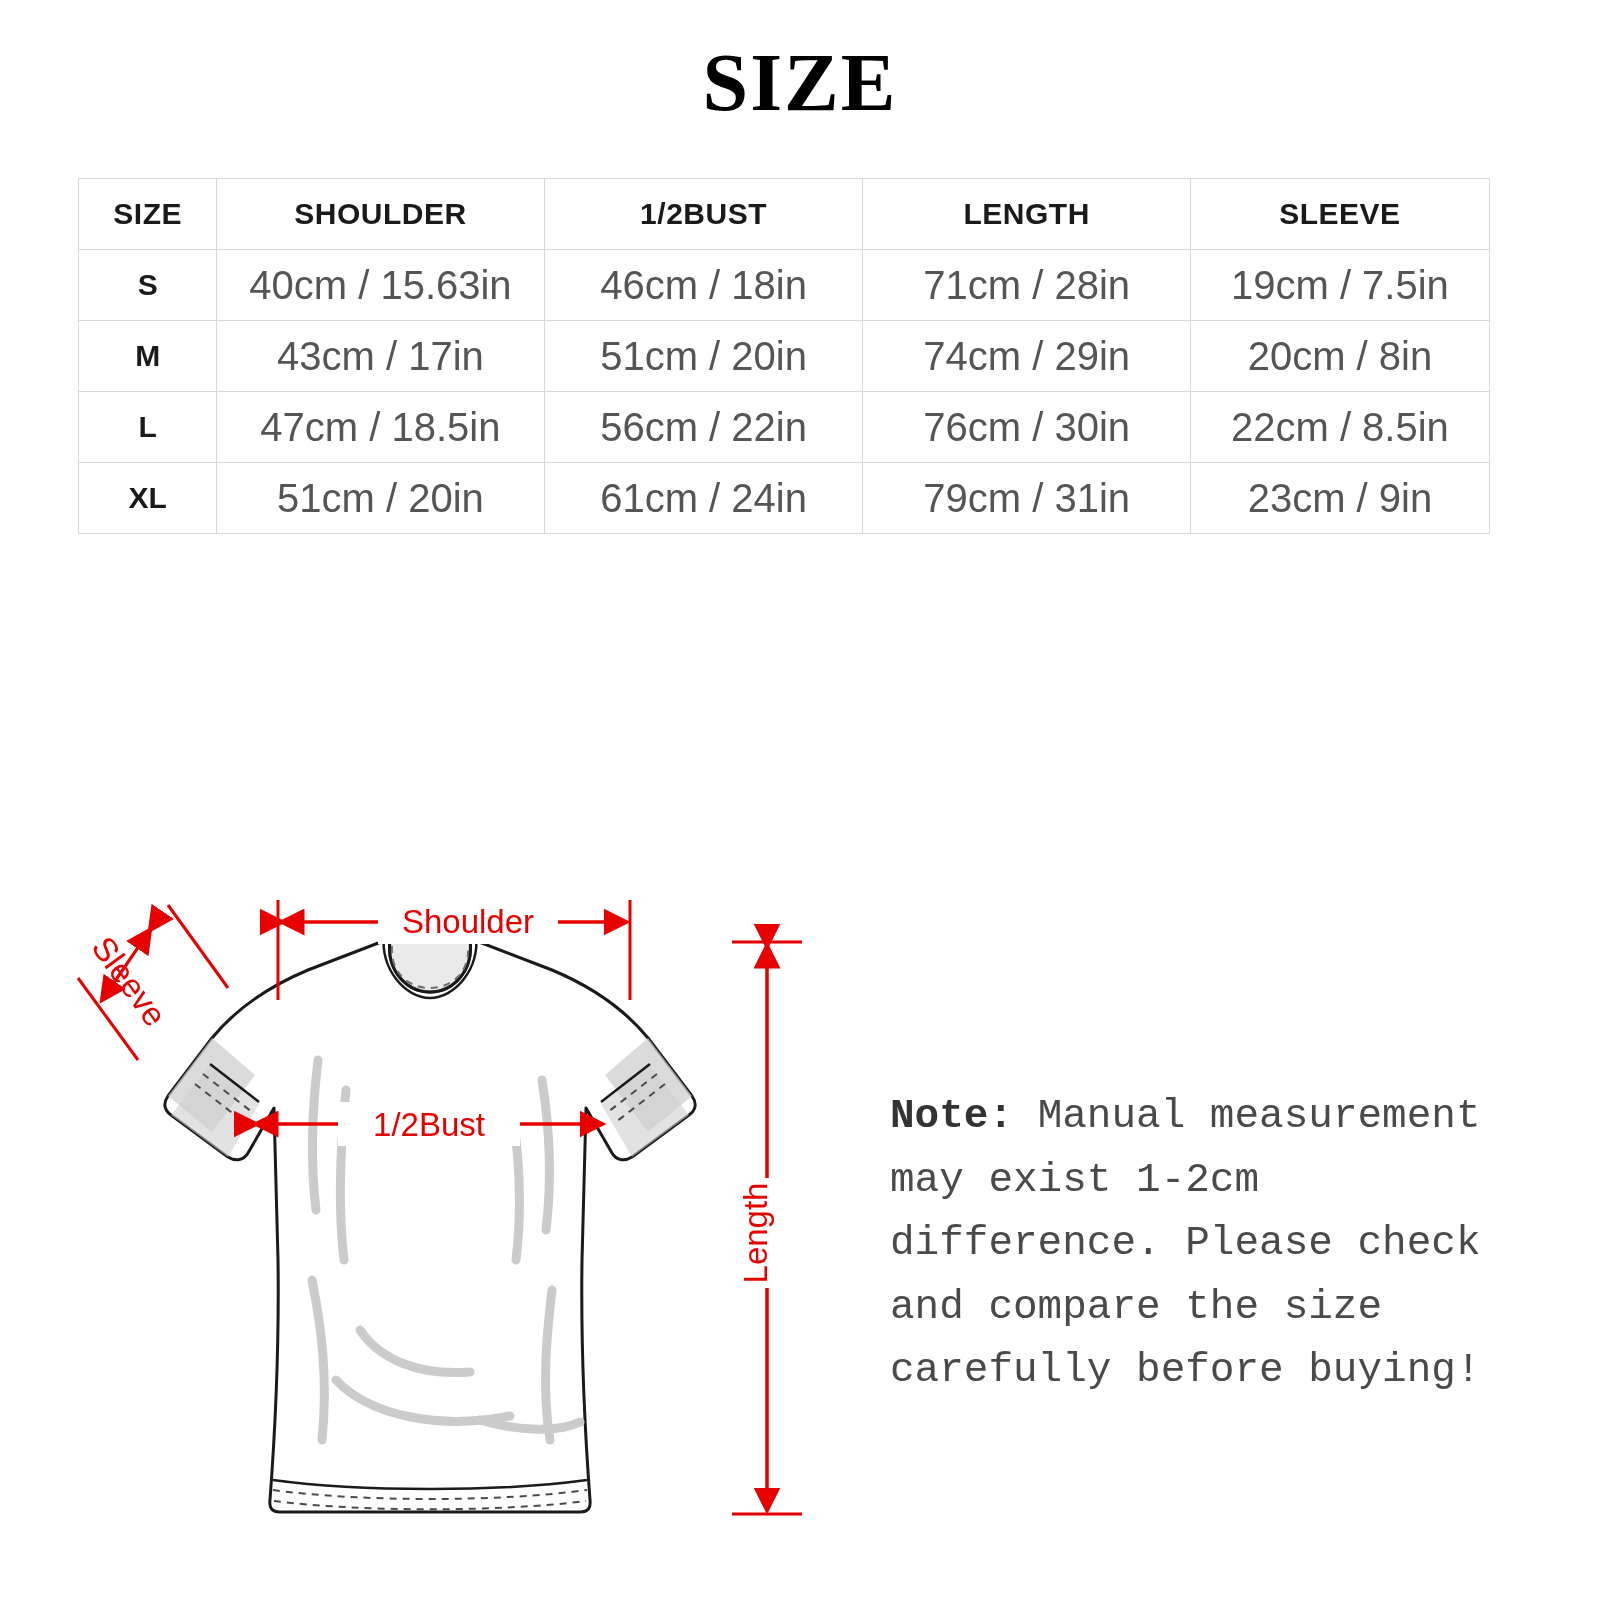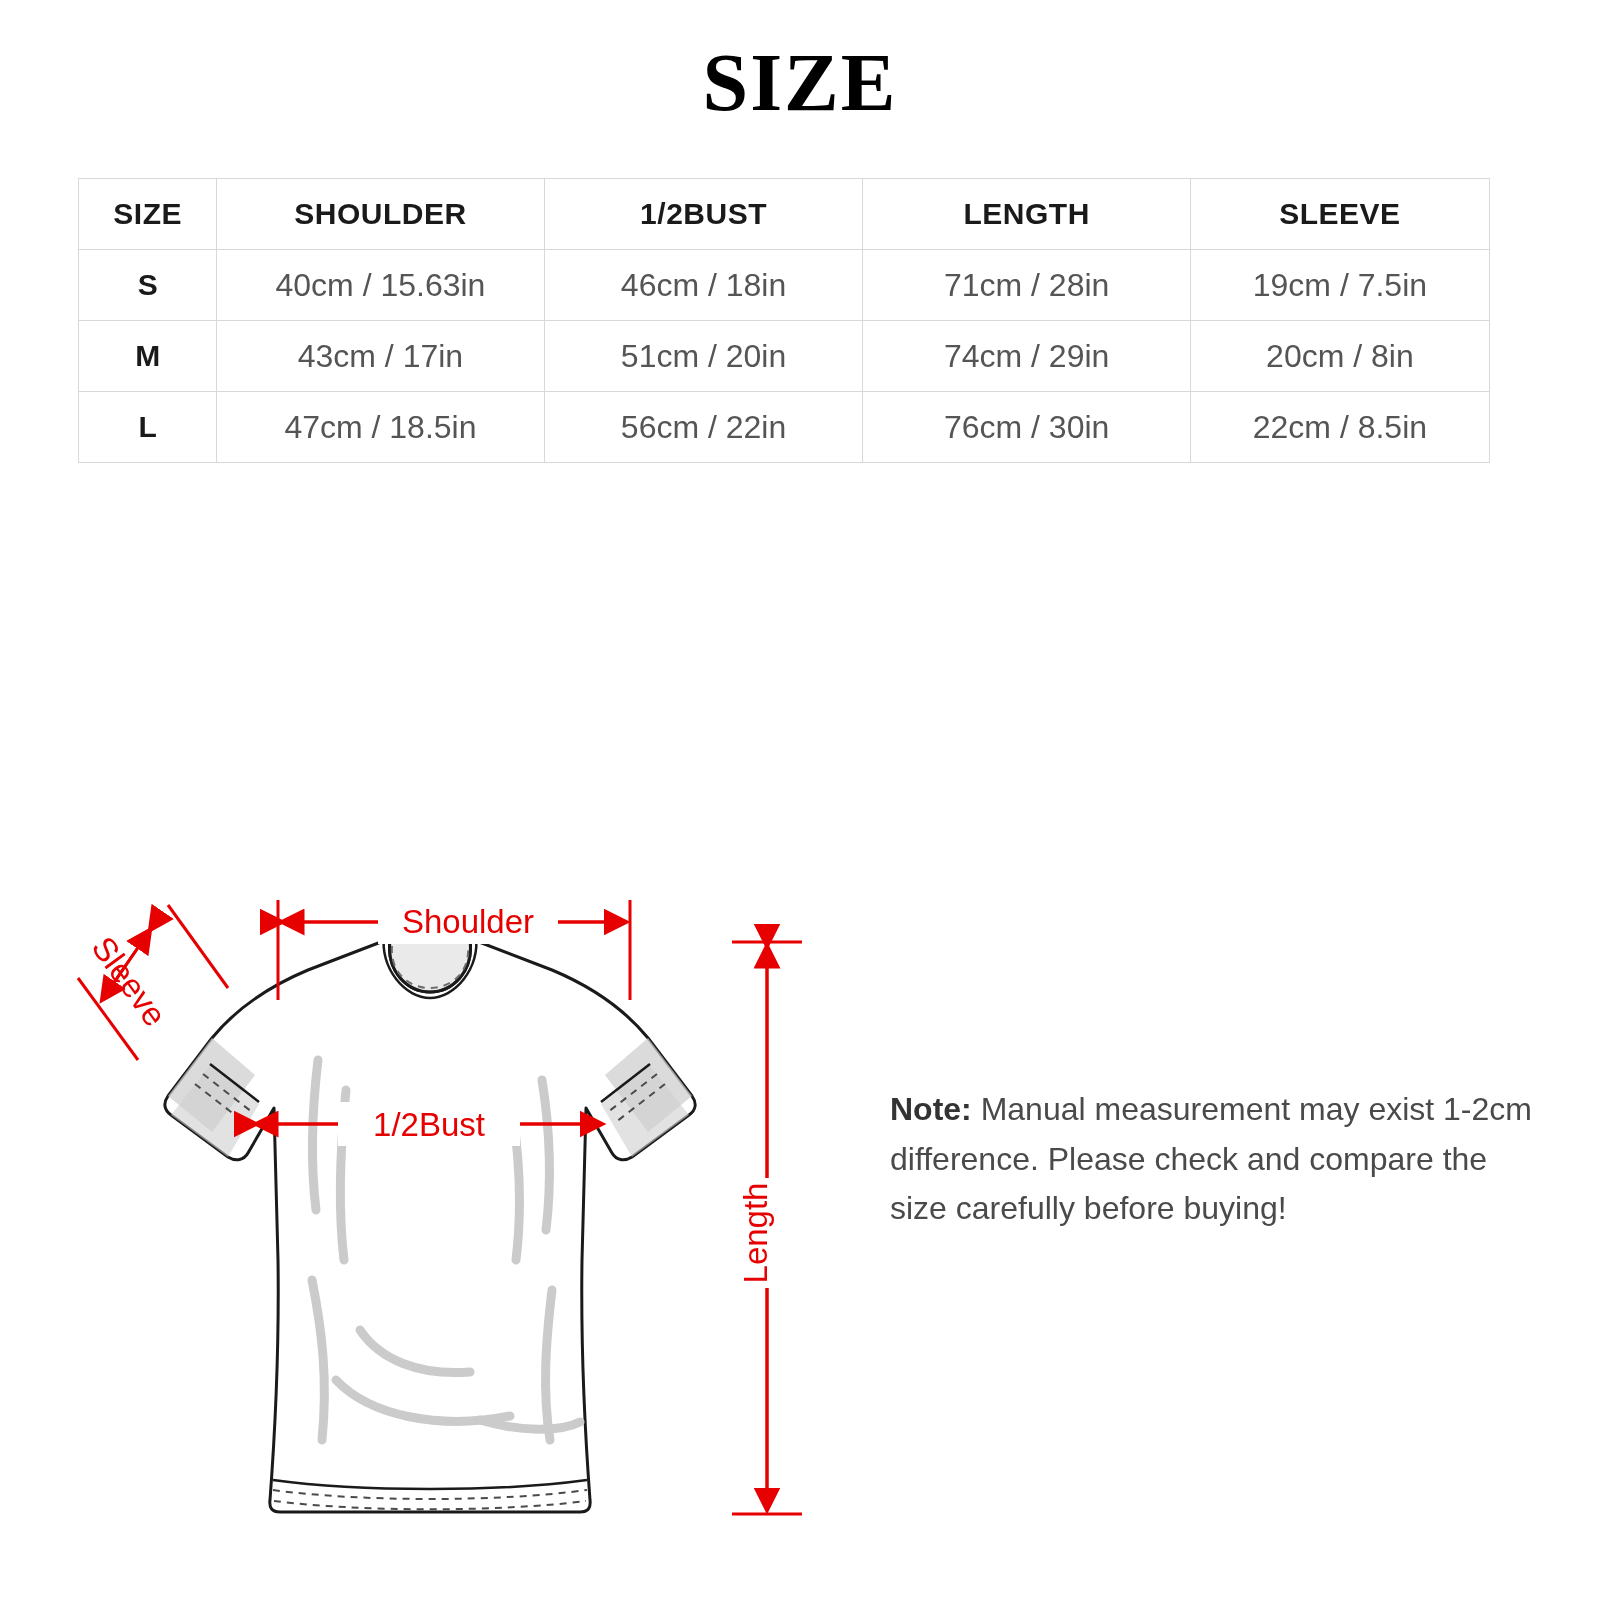--- a/index.html
+++ b/index.html
@@ -53,21 +53,21 @@
     font-weight: bold;
     color: #1a1a1a;
     letter-spacing: 0.5px;
   }
   table.size-table td.size-col {
     font-size: 30px;
     font-weight: bold;
     color: #1a1a1a;
   }
   table.size-table td.val {
-    font-size: 32px;
+    font-size: 40px;
     color: #555555;
     font-weight: 400;
   }
   col.c0 { width: 9.8%; }
   col.c1 { width: 23.2%; }
   col.c2 { width: 22.6%; }
   col.c3 { width: 23.2%; }
   col.c4 { width: 21.2%; }
 
   
@@ -79,23 +79,24 @@
     height: 700px;
   }
   .diagram svg { display: block; }
 
   
   .note {
     position: absolute;
     left: 890px;
     top: 1085px;
     width: 660px;
-    font-size: 32px;
+    font-size: 41px;
     line-height: 1.55;
     color: #4a4a4a;
+    font-family: Liberation Mono, monospace;
   }
   .note b {
     color: #333333;
     font-weight: bold;
   }
 </style>
 </head>
 <body>
 
 <h1 class="page-title">SIZE</h1>
@@ -132,20 +133,27 @@
         <td class="val">51cm / 20in</td>
         <td class="val">74cm / 29in</td>
         <td class="val">20cm / 8in</td>
       </tr>
       <tr>
         <td class="size-col">L</td>
         <td class="val">47cm / 18.5in</td>
         <td class="val">56cm / 22in</td>
         <td class="val">76cm / 30in</td>
         <td class="val">22cm / 8.5in</td>
+      </tr>
+      <tr>
+        <td class="size-col">XL</td>
+        <td class="val">51cm / 20in</td>
+        <td class="val">61cm / 24in</td>
+        <td class="val">79cm / 31in</td>
+        <td class="val">23cm / 9in</td>
       </tr>
     </tbody>
   </table>
 </div>
 
 <div class="diagram">
   <svg width="800" height="700" viewBox="0 0 800 700" xmlns="http://www.w3.org/2000/svg">
     <defs>
       <marker id="ah" markerWidth="9" markerHeight="9" refX="7.5" refY="4.5" orient="auto">
         <path d="M0,0 L9,4.5 L0,9 Z" fill="#e60000"></path>

